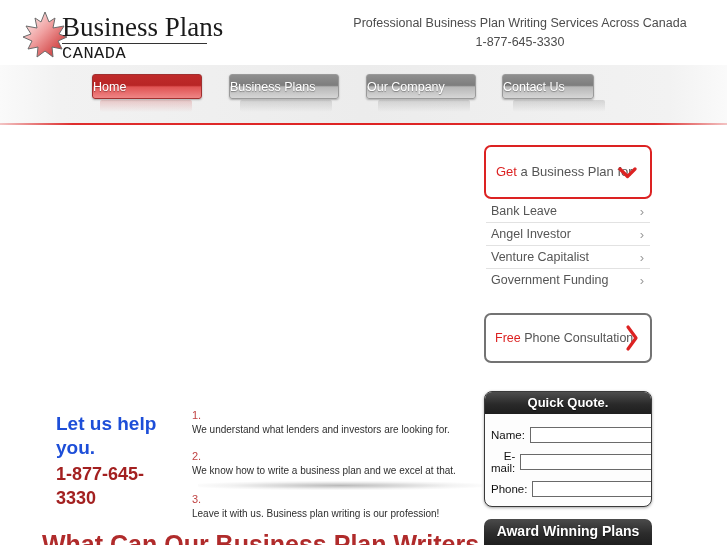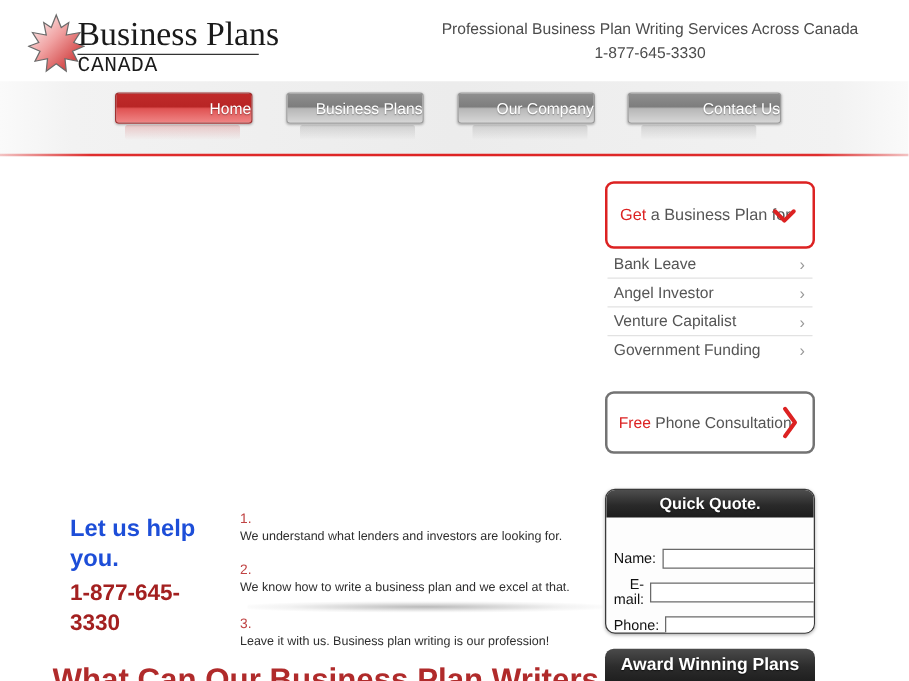--- a/index.html
+++ b/index.html
@@ -90,21 +90,21 @@
       rgba(222,35,35,0.25) 100%);
   }
   .navbtn {
     position: absolute;
     top: 74px;
     height: 25px;
     border-radius: 3px;
     border: 1px solid #9a9a9a;
     color: #ffffff;
     font-size: 12.5px;
-    text-align: right;
+    text-align: left;
     line-height: 24px;
     cursor: pointer;
     box-shadow: 0 1px 2px rgba(0,0,0,0.28);
     text-shadow: 0 1px 1px rgba(0,0,0,0.35);
   }
   .navbtn.gray {
     background: linear-gradient(to bottom,
        #8f8f8f 0%, #7d7d7d 45%, #b7b7b7 52%, #d6d6d6 100%);
   }
   .navbtn.red {
@@ -210,21 +210,21 @@
   .quote-head {
     height: 22px;
     background: linear-gradient(to bottom, #4e4e4e 0%, #2a2a2a 55%, #1d1d1d 100%);
     color: #ffffff;
     font-size: 13px;
     font-weight: bold;
     text-align: center;
     line-height: 21px;
     text-shadow: 0 1px 1px rgba(0,0,0,0.6);
   }
-  .quote-body { padding: 25px 6px 4px 6px; }
+  .quote-body { padding: 13px 6px 4px 6px; }
   .qrow {
     display: flex;
     align-items: center;
     margin-bottom: 7px;
   }
   .qlabel {
     width: 47px;
     font-size: 11.5px;
     color: #111;
     text-align: right;
@@ -350,21 +350,21 @@
   <div class="navstrip"></div>
 
   <div class="navrefl red" style="left:100px; width:92px;"></div>
   <div class="navrefl gray" style="left:240px; width:92px;"></div>
   <div class="navrefl gray" style="left:378px; width:92px;"></div>
   <div class="navrefl gray" style="left:513px; width:92px;"></div>
 
   <div class="navbtn red" style="left:92px;  width:110px;">Home</div>
   <div class="navbtn gray" style="left:229px; width:110px;">Business Plans</div>
   <div class="navbtn gray" style="left:366px; width:110px;">Our Company</div>
-  <div class="navbtn gray" style="left:502px; width:123px;">Contact Us</div>
+  <div class="navbtn gray" style="left:502px; width:92px;">Contact Us</div>
 
   <div class="navline"></div>
 
   <div class="getbox">
     <div class="getbox-label">
       <span class="red">Get</span><span> a Business Plan for</span>
     </div>
     <svg class="chev-down" viewBox="0 0 19 12">
       <path d="M2 2 L9.5 9.5 L17 2" fill="none" stroke="#dc2222" stroke-width="3.2" stroke-linecap="round" stroke-linejoin="round"></path>
     </svg>

